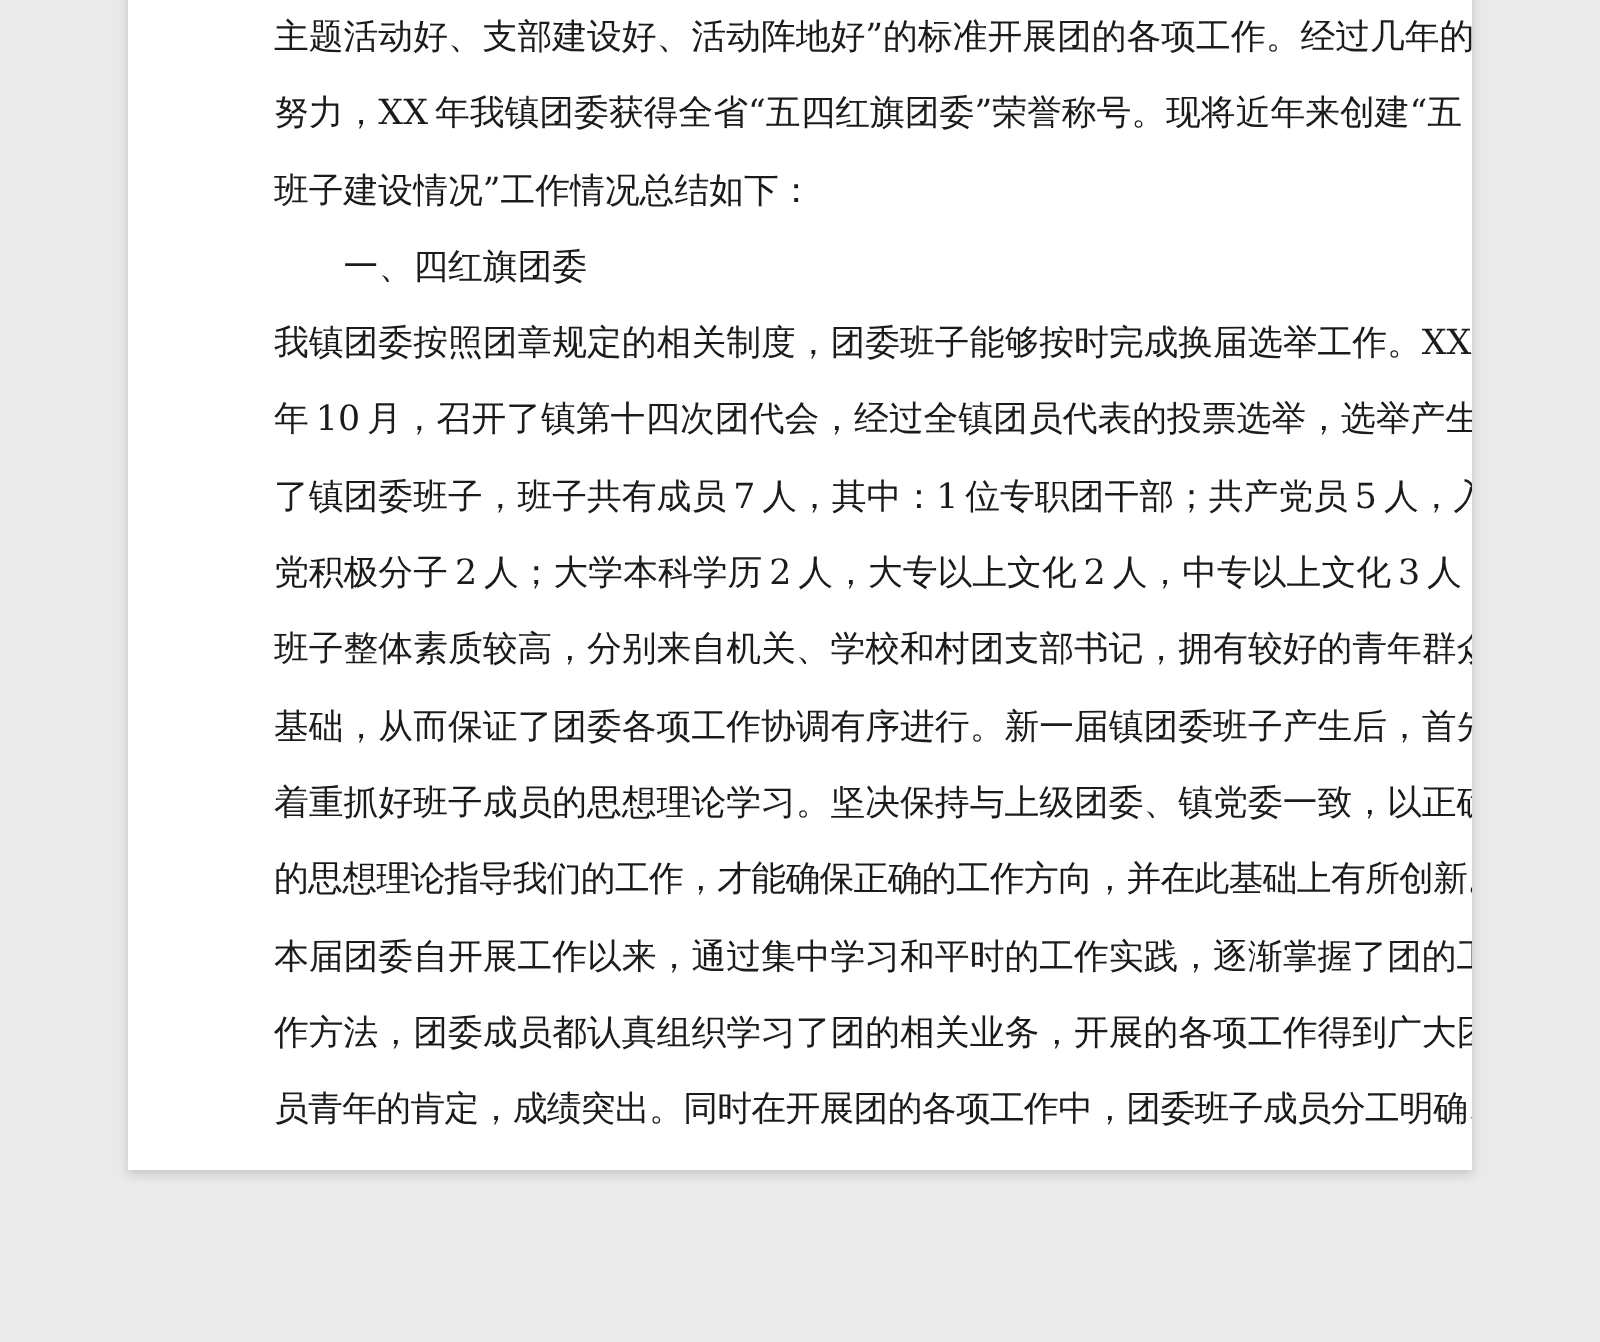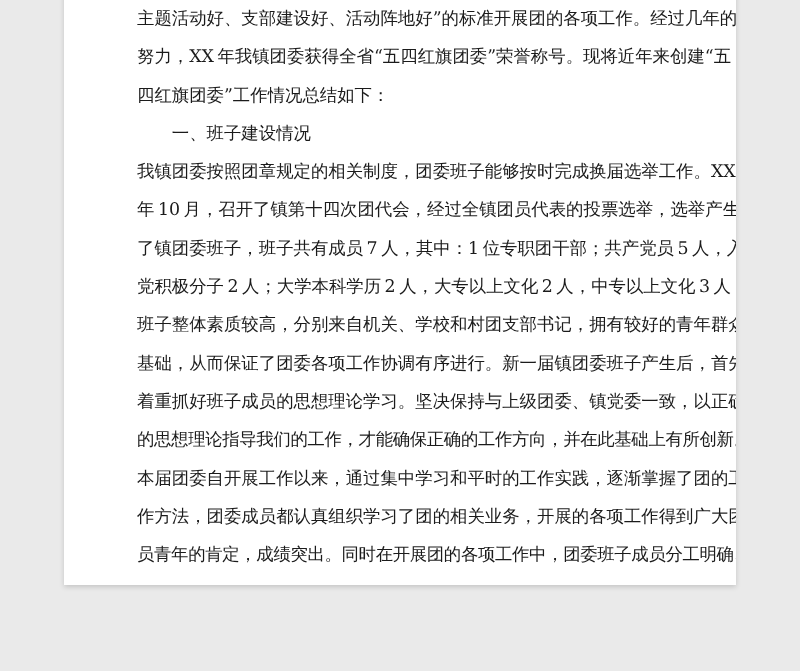--- a/index.html
+++ b/index.html
@@ -147,25 +147,25 @@
         <span>近</span>
         <span>年</span>
         <span>来</span>
         <span>创</span>
         <span>建</span>
         <span>“</span>
         <span>五</span>
       </div>
 
     <div class="doc-line flush">
-      <span>四红旗团委”工作情况总结如下：</span>
+      <span>班子建设情况”工作情况总结如下：</span>
     </div>
 
     <div class="doc-line flush indent">
-      <span>一、班子建设情况</span>
+      <span>一、四红旗团委</span>
     </div>
 
     <div class="doc-line justify">
         <span>我</span>
         <span>镇</span>
         <span>团</span>
         <span>委</span>
         <span>按</span>
         <span>照</span>
         <span>团</span>

